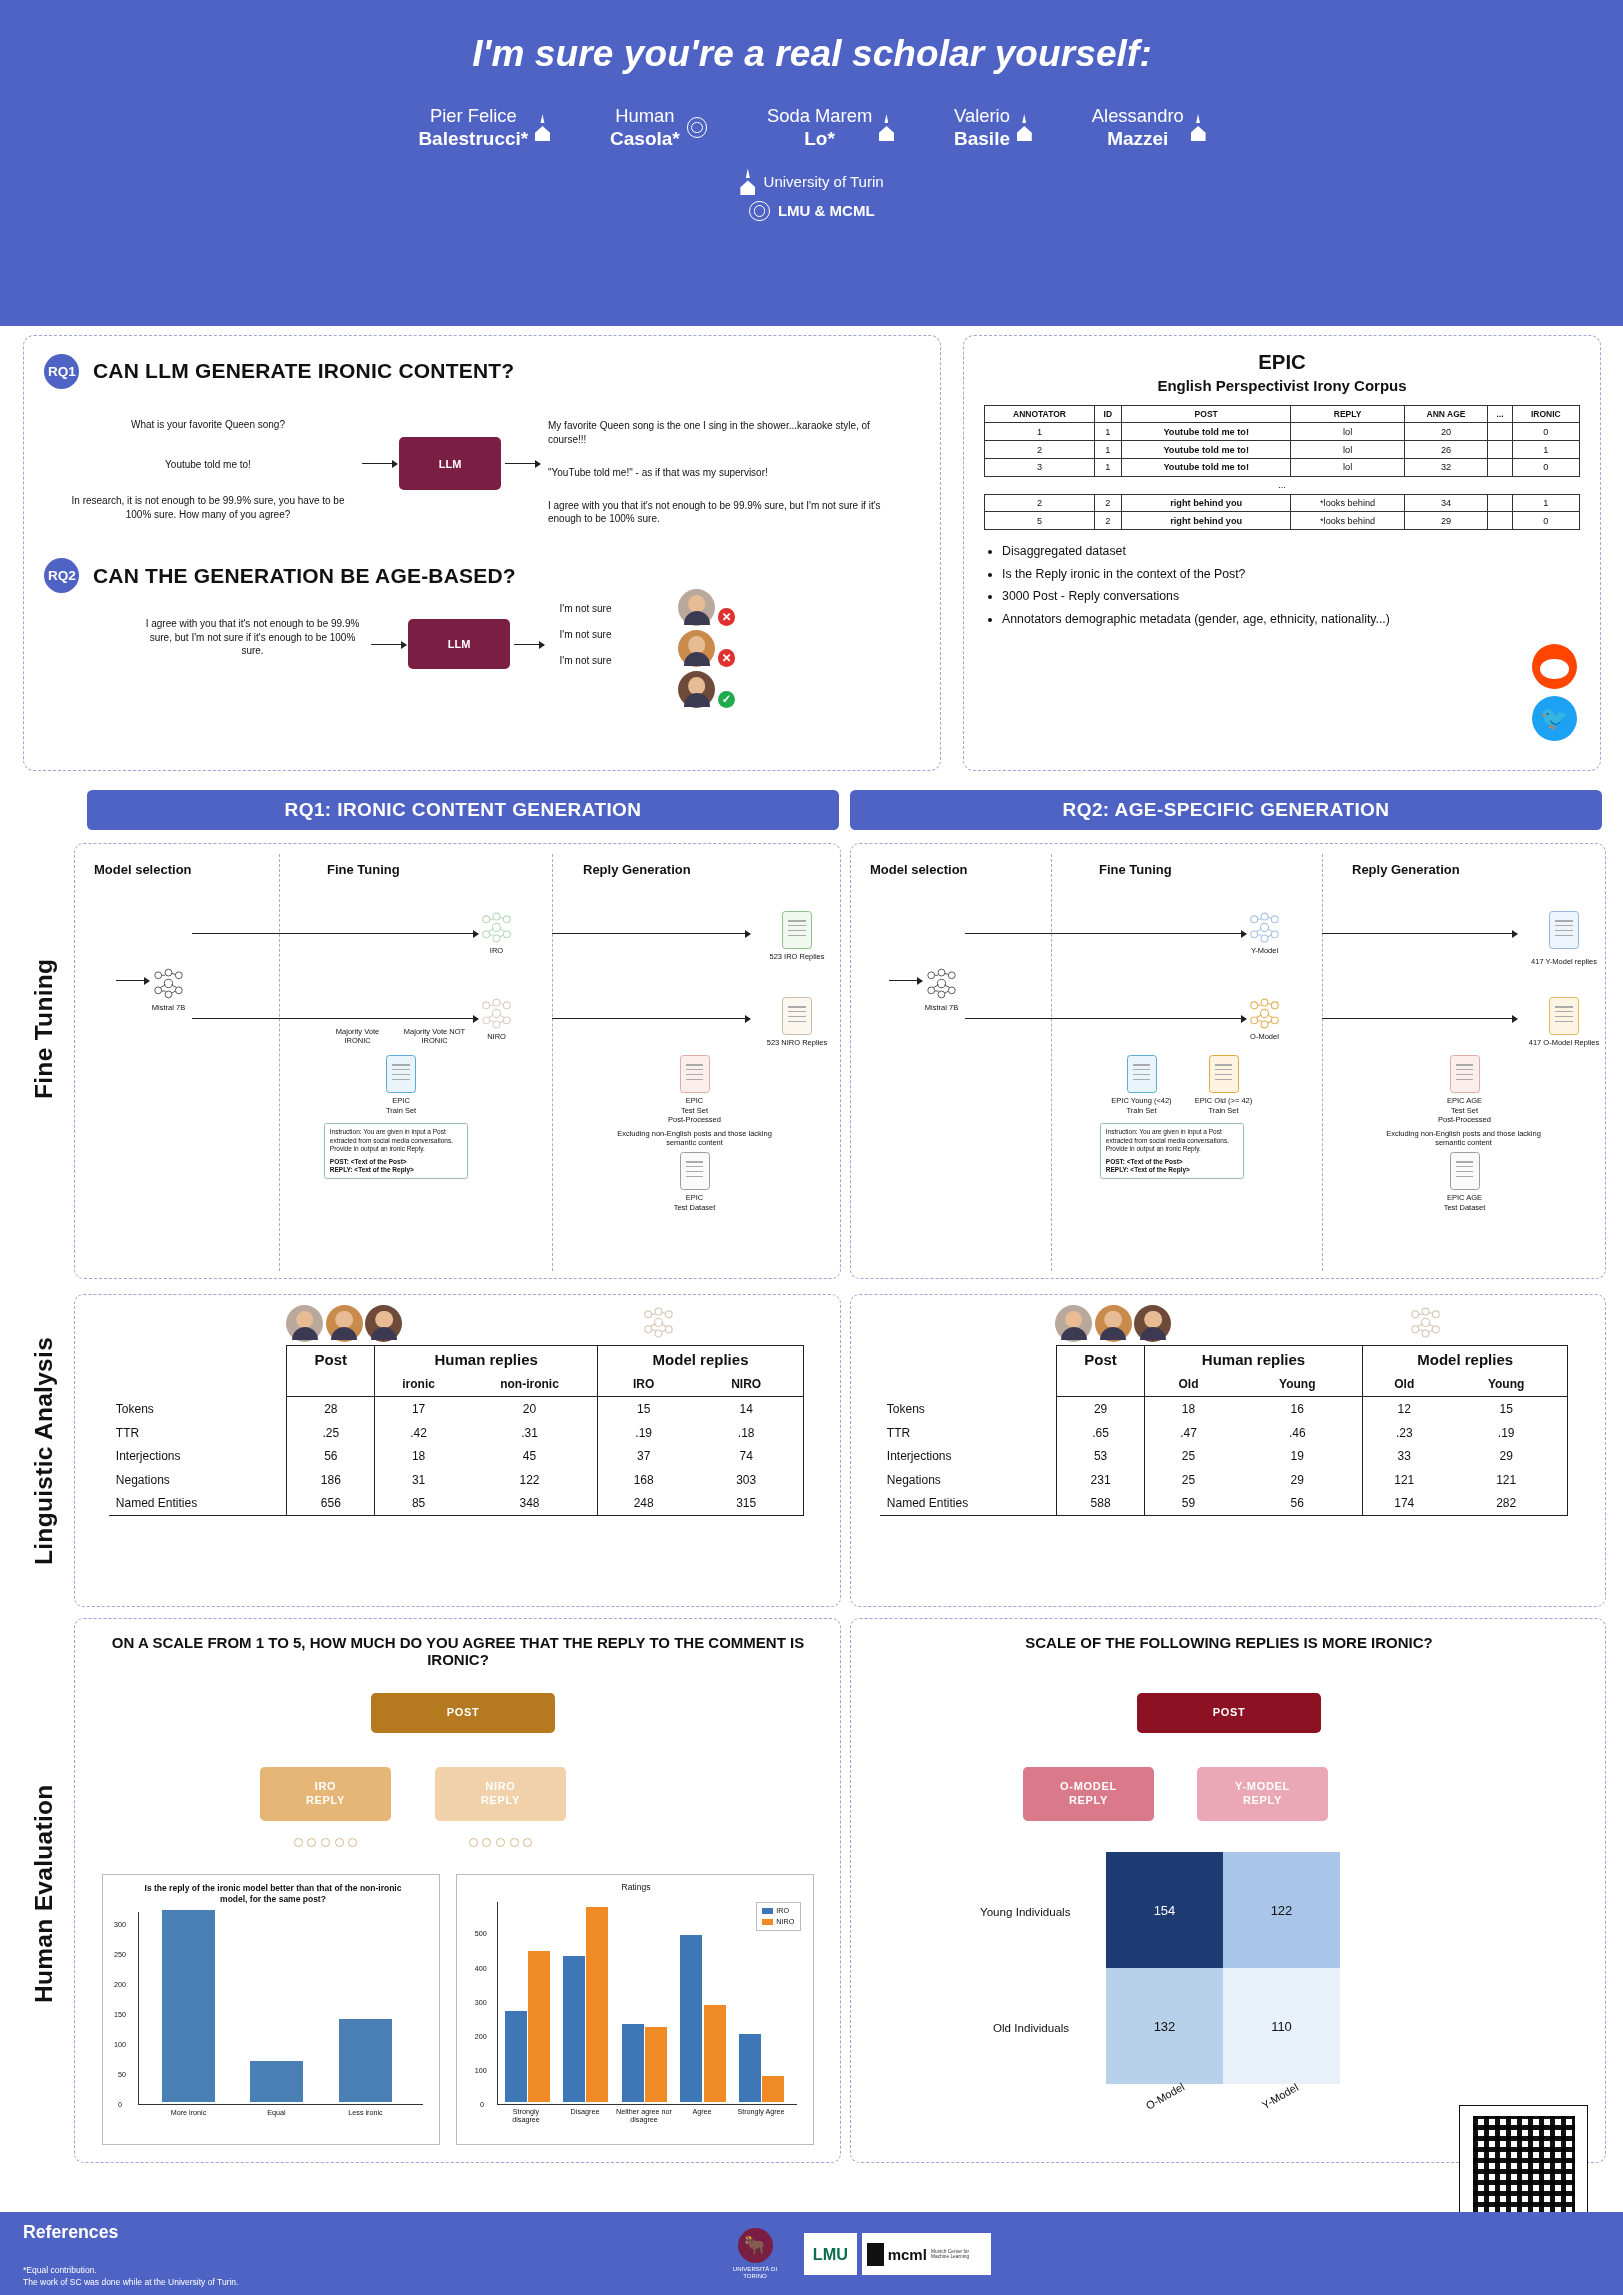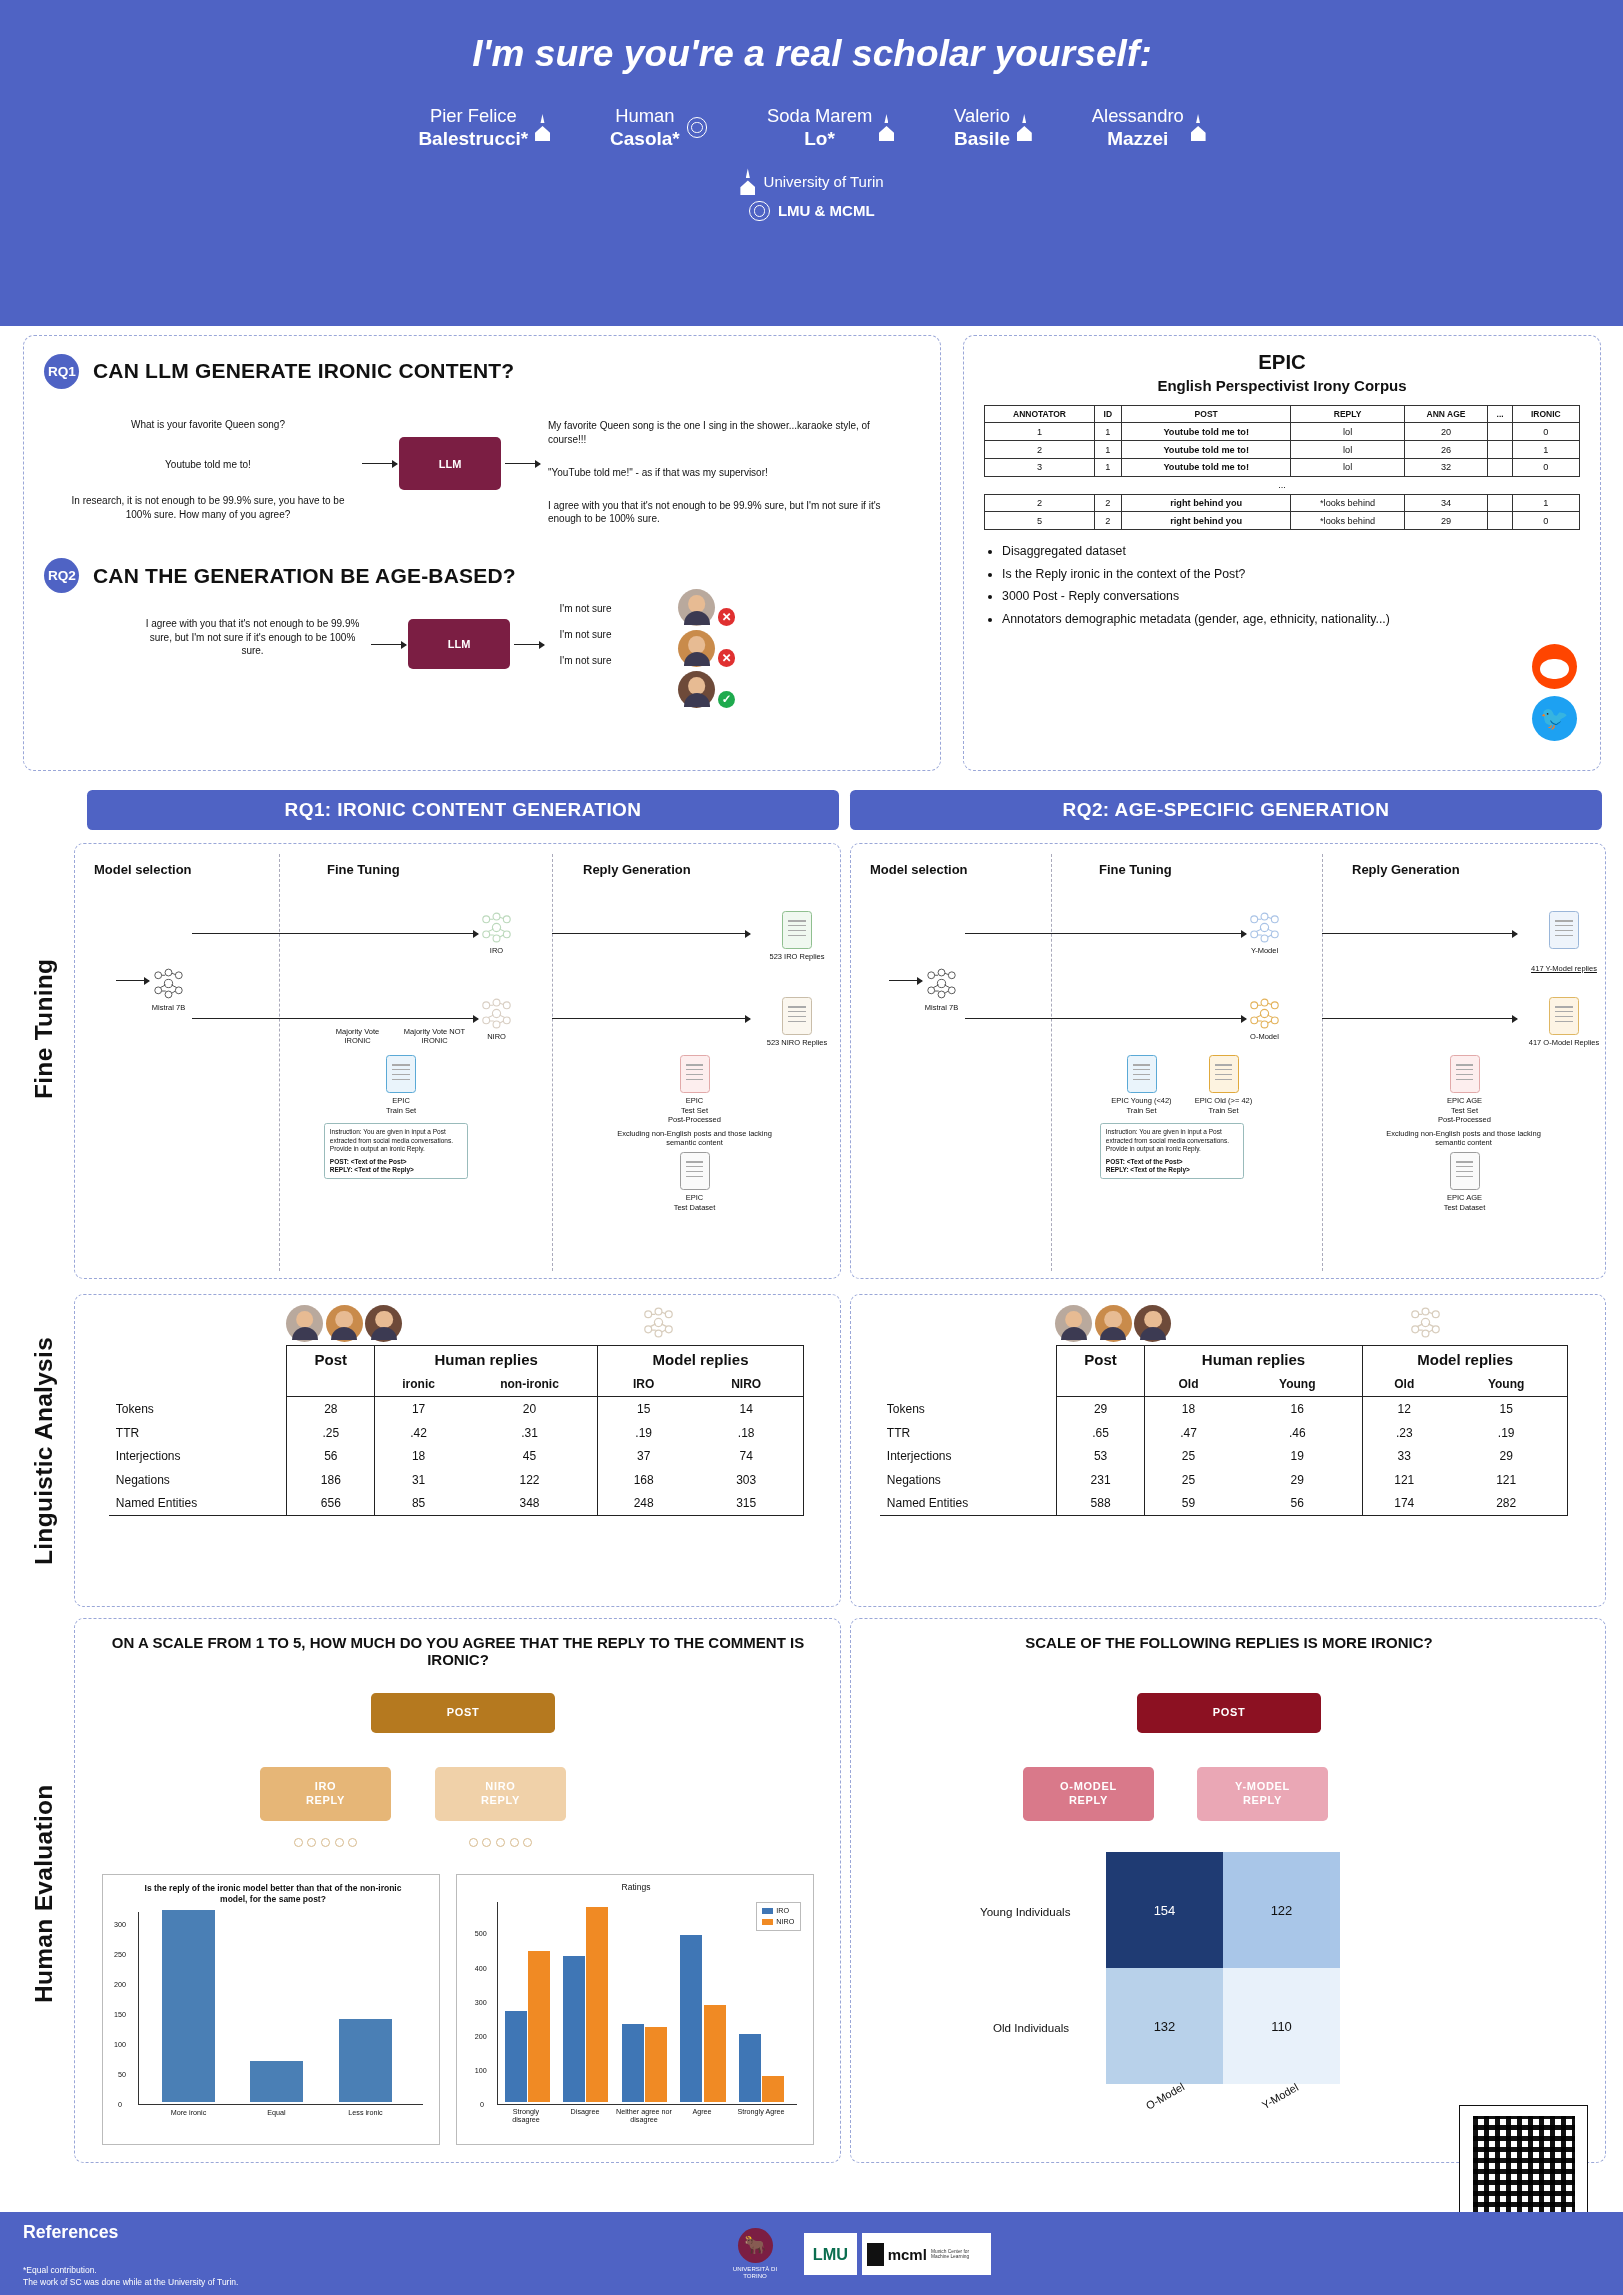--- a/index.html
+++ b/index.html
@@ -693,21 +693,21 @@
 
   <div style="position:absolute; left:672px; top:67px; text-align:center; width:82px;">
     <div class="node-doc" style="border-color:#9ab6d9; background:#eef4fb; margin:0 auto;">
         <div class="lines">
           <i></i>
           <i></i>
           <i></i>
           <i></i>
         </div>
       </div>
-    <div class="cap" style="margin-top:15px;text-decoration:underline;">417 Y-Model replies</div>
+    <div class="cap" style="margin-top:8px;">417 Y-Model replies</div>
   </div>
   <div style="position:absolute; left:672px; top:153px; text-align:center; width:82px;">
     <div class="node-doc" style="border-color:#dfb763; background:#fdf4e4; margin:0 auto;">
         <div class="lines">
           <i></i>
           <i></i>
           <i></i>
           <i></i>
         </div>
       </div>

